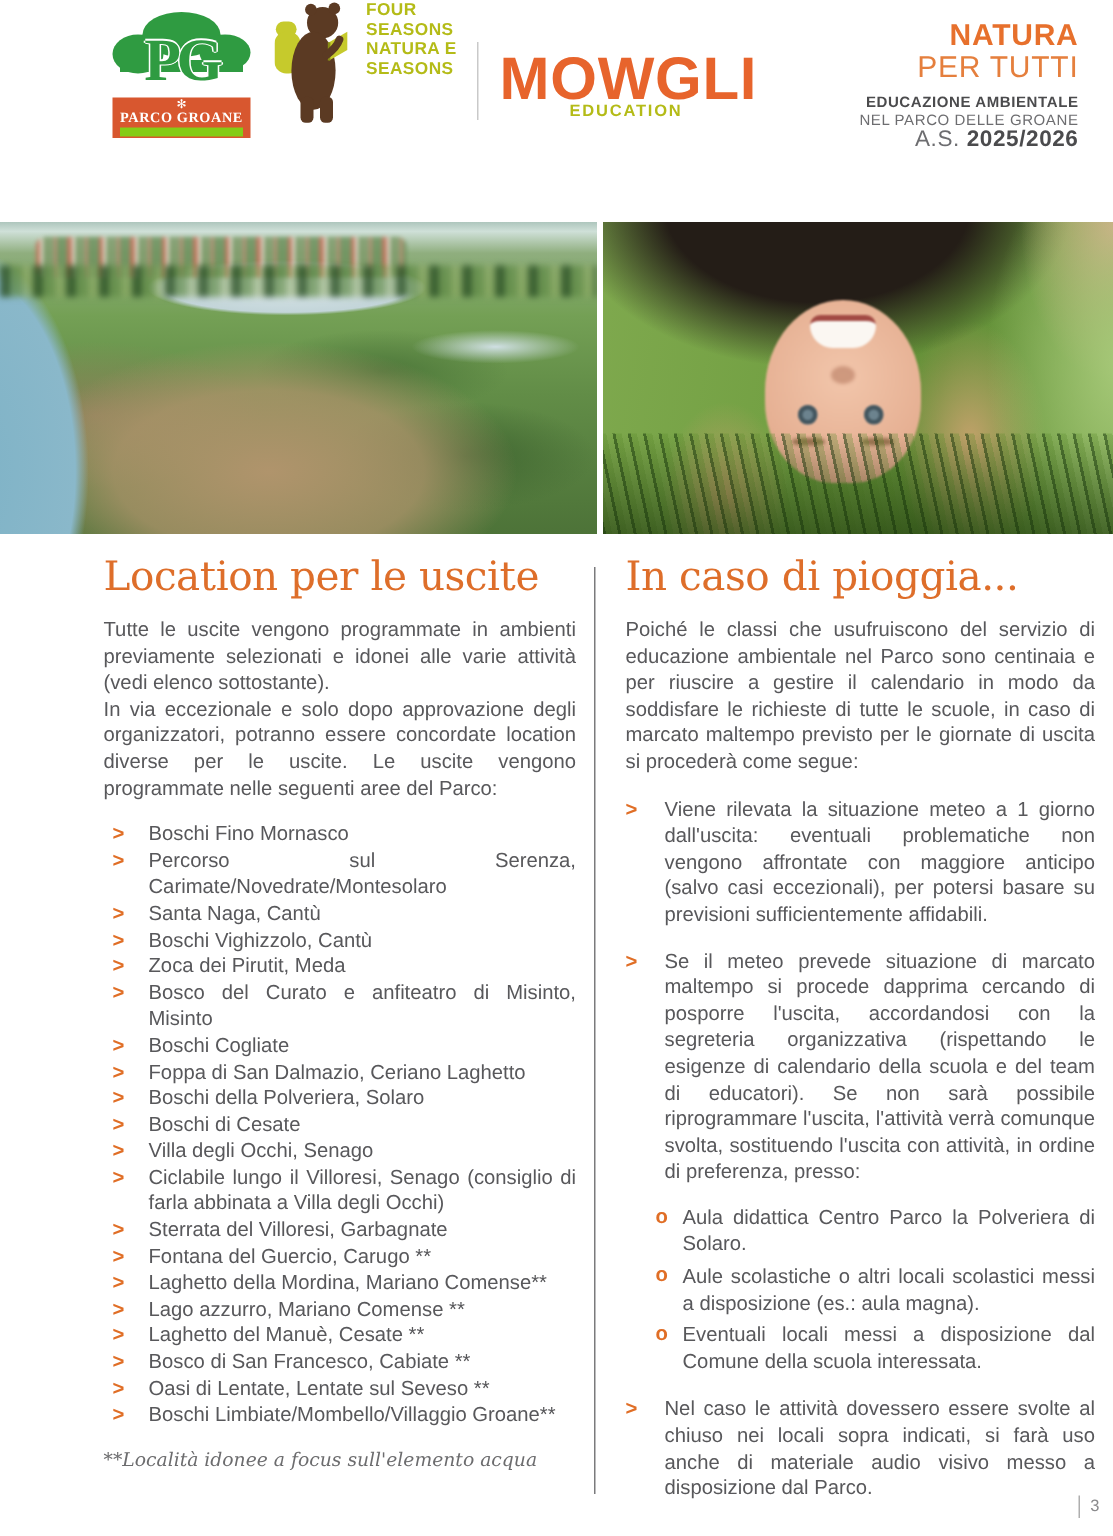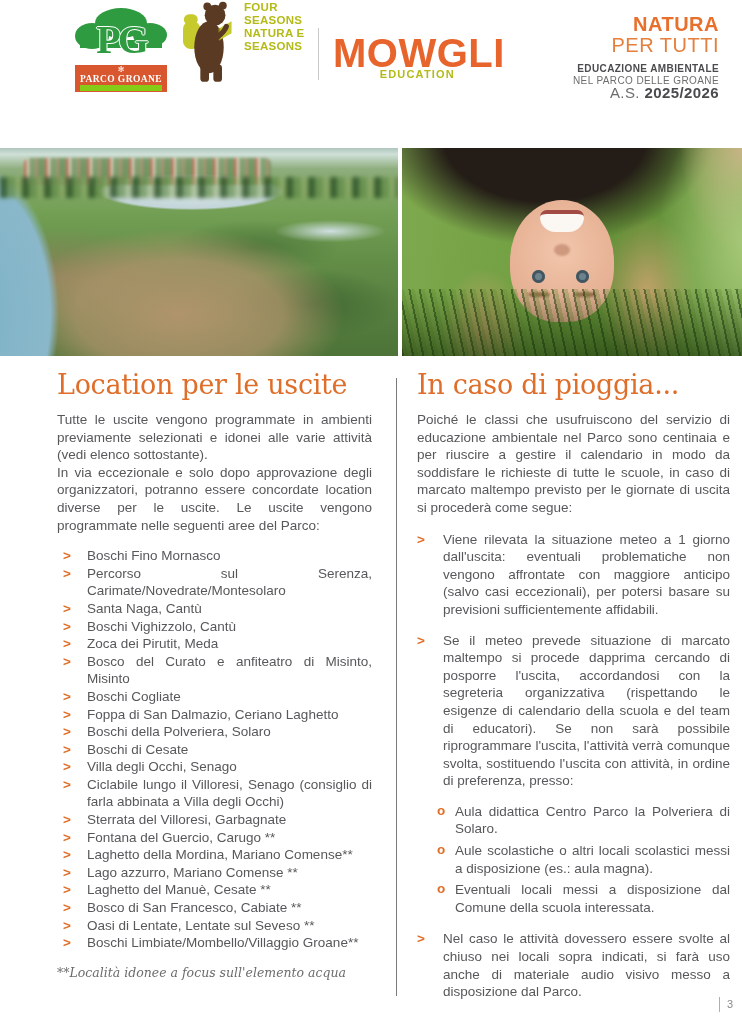--- a/index.html
+++ b/index.html
@@ -83,21 +83,21 @@
   .eye.l{left:22px;} .eye.r{left:66px;}
   .brow{position:absolute;top:92px;width:22px;height:5px;border-radius:40%;background:#9a7350;filter:blur(1px);}
   .brow.l{left:18px;} .brow.r{left:64px;}
   .grass{
     position:absolute;left:0;bottom:0;width:100%;height:32%;
     background:linear-gradient(rgba(20,45,8,0),rgba(20,45,8,.55)),
       repeating-linear-gradient(78deg,rgba(26,60,12,.55) 0 2px,rgba(92,140,44,.3) 2px 6px,rgba(0,0,0,0) 6px 10px);
   }
   
   .col{position:absolute;top:370px;font-size:13.5px;line-height:17.6px;text-align:justify;}
-  .col-left{left:57px;width:315px;}
+  .col-left{left:69px;width:315px;}
   .col-right{left:417px;width:313px;}
   .col h1{
     margin:0 0 11px 0;font-family:"DejaVu Serif","Liberation Serif",serif;font-weight:400;
     font-size:27px;line-height:30px;color:#de6e2a;letter-spacing:-.3px;text-align:left;
   }
   .para{margin:0;}
   ul.blist{list-style:none;margin:0;padding:0;}
   ul.blist li{position:relative;margin:0;}
   .loc-list{margin-top:13px !important;}
   .loc-list li{padding-left:30px;}

